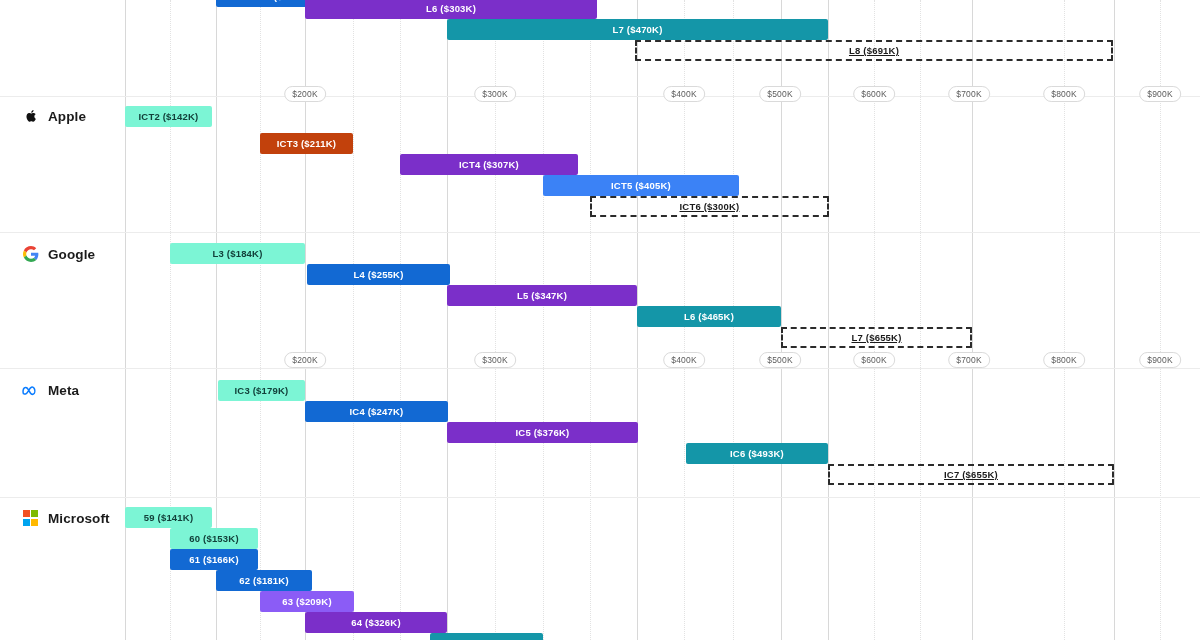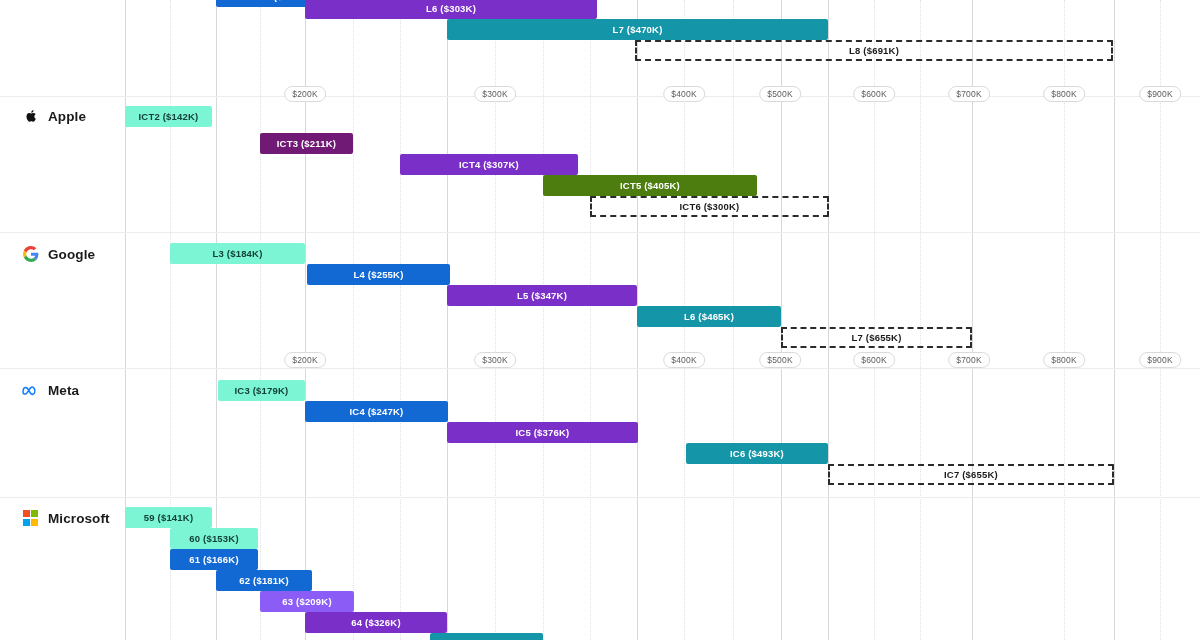--- a/index.html
+++ b/index.html
@@ -79,20 +79,21 @@
     color:#ffffff;
     white-space:nowrap;
     letter-spacing:.2px;
     overflow:hidden;
   }
   .bar.dashed{
     background:transparent;
     border:2px dashed #2b2b2b;
     color:#1b1b1b;
     border-radius:1px;
+    text-decoration:underline;
   }
   
   .ms{ display:grid; grid-template-columns:7px 7px; grid-template-rows:7px 7px; gap:1.6px; }
   .ms i{ display:block; width:7px; height:7px; }
 </style>
 </head>
 <body>
 
 <div id="chart">
     <div class="gridline minor" style="left: 170px;"></div>
@@ -147,23 +148,23 @@
     <div class="bar dashed" style="left: 635px; width: 478px; top: 40px;">L8 ($691K)</div>
     <div class="company" style="left: 22px; top: 105px;">
       <span class="logo">
         <svg viewBox="0 0 24 24" width="16" height="16">
           <path fill="#111" d="M17.05 12.54c-.02-2.2 1.8-3.26 1.88-3.31-1.03-1.5-2.62-1.71-3.19-1.73-1.36-.14-2.65.8-3.34.8-.69 0-1.75-.78-2.88-.76-1.48.02-2.85.86-3.61 2.19-1.54 2.67-.39 6.62 1.11 8.79.73 1.06 1.6 2.25 2.74 2.21 1.1-.04 1.51-.71 2.84-.71 1.32 0 1.7.71 2.86.69 1.18-.02 1.93-1.08 2.65-2.15.84-1.23 1.18-2.42 1.2-2.48-.03-.01-2.3-.88-2.32-3.49zM14.9 5.9c.61-.74 1.02-1.77.91-2.8-.88.04-1.94.59-2.57 1.32-.56.65-1.05 1.7-.92 2.7.98.08 1.98-.5 2.58-1.22z"></path>
         </svg>
       </span>
       <span class="cname">Apple</span>
     </div>
     <div class="bar" style="left: 125px; width: 87px; top: 106px; background: rgb(124, 245, 213); color: rgb(18, 64, 58);">ICT2 ($142K)</div>
-    <div class="bar" style="left: 260px; width: 93px; top: 133px; background: #701a75;">ICT3 ($211K)</div>
+    <div class="bar" style="left: 260px; width: 93px; top: 133px; background: #c2410c;">ICT3 ($211K)</div>
     <div class="bar" style="left: 400px; width: 178px; top: 154px; background: rgb(123, 47, 201);">ICT4 ($307K)</div>
-    <div class="bar" style="left: 543px; width: 214px; top: 175px; background: #4d7c0f;">ICT5 ($405K)</div>
+    <div class="bar" style="left: 543px; width: 196px; top: 175px; background: #3b82f6;">ICT5 ($405K)</div>
     <div class="bar dashed" style="left: 590px; width: 239px; top: 196px;">ICT6 ($300K)</div>
     <div class="company" style="left: 22px; top: 243px;">
       <span class="logo">
         <svg viewBox="0 0 48 48" width="16" height="16">
           <path fill="#EA4335" d="M24 9.5c3.5 0 6.6 1.2 9 3.6l6.7-6.7C35.6 2.5 30.2 0 24 0 14.6 0 6.5 5.4 2.6 13.2l7.8 6.1C12.3 13.6 17.7 9.5 24 9.5z"></path>
           <path fill="#4285F4" d="M46.1 24.6c0-1.6-.1-3.2-.4-4.6H24v9.1h12.4c-.5 2.9-2.1 5.3-4.6 7l7.6 5.9c4.4-4.1 6.7-10.1 6.7-17.4z"></path>
           <path fill="#FBBC05" d="M10.4 28.6c-.5-1.4-.8-2.9-.8-4.6s.3-3.2.8-4.6l-7.8-6.1C.9 16.4 0 20.1 0 24s.9 7.6 2.6 10.7l7.8-6.1z"></path>
           <path fill="#34A853" d="M24 48c6.5 0 11.9-2.1 15.9-5.8l-7.6-5.9c-2.1 1.4-4.8 2.3-8.3 2.3-6.3 0-11.7-4.1-13.6-9.9l-7.8 6.1C6.5 42.6 14.6 48 24 48z"></path>
         </svg>
       </span>

